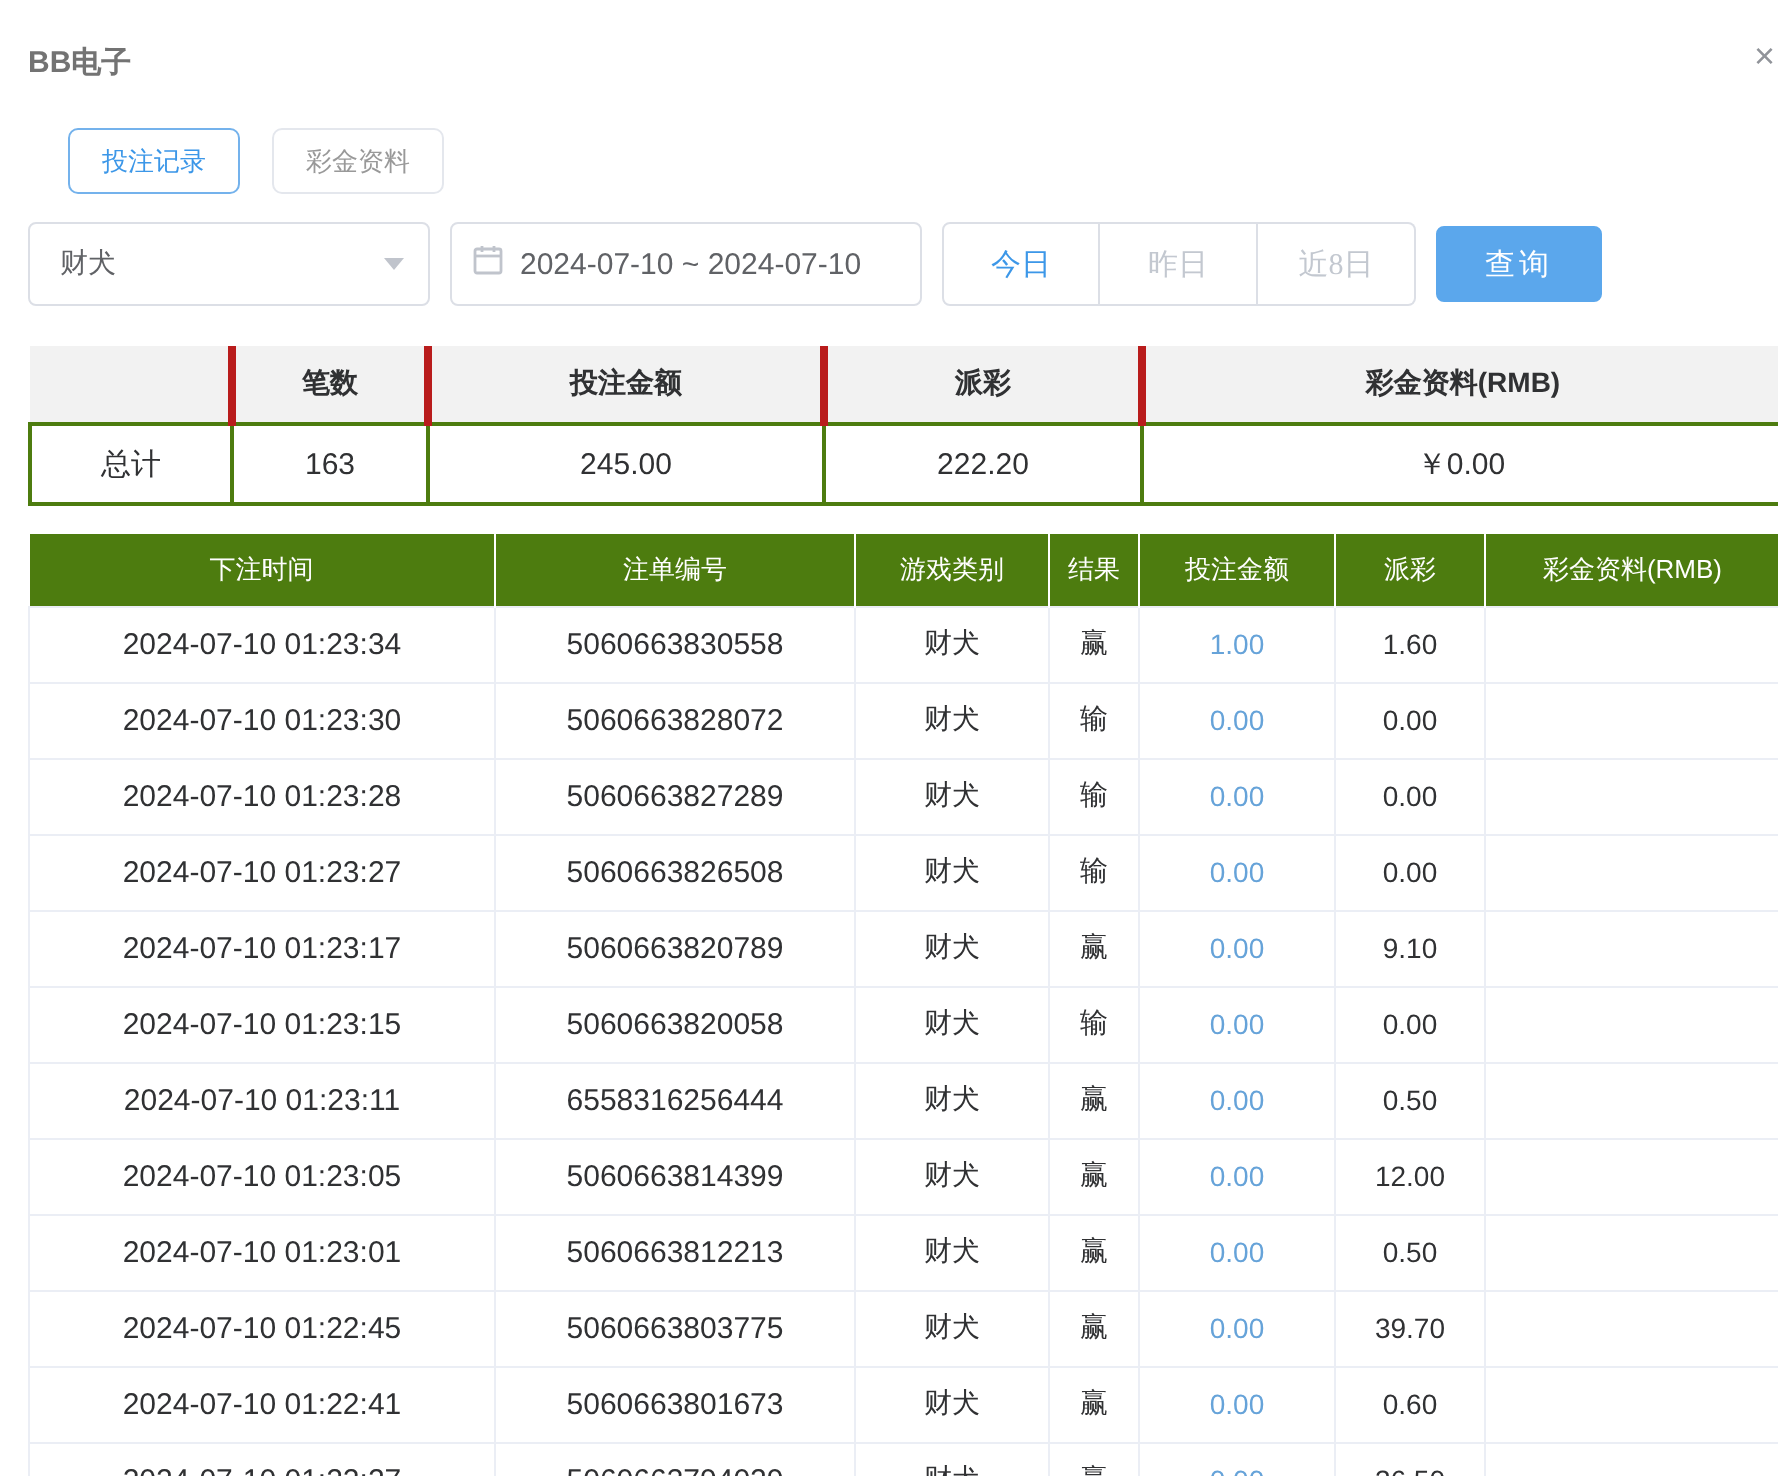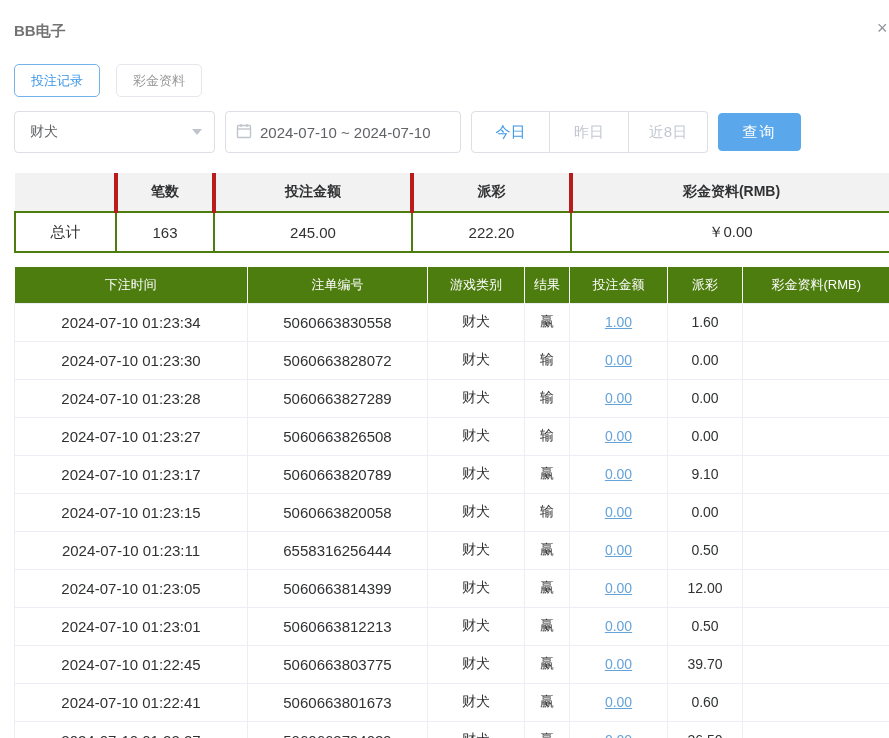--- a/index.html
+++ b/index.html
@@ -8,48 +8,48 @@
   .page { padding: 22px 0 0 14px; width: 889px; }
 
   
   .header-row { position: relative; height: 22px; margin-bottom: 20px; }
   .page-title { font-size: 15px; font-weight: bold; color: #737373; }
   .close { position: absolute; right: -6px; top: -4px; font-size: 18px; color: #909399; cursor: pointer; width: 18px; overflow: hidden; }
 
   
   .tabs { display: flex; gap: 16px; margin-bottom: 14px; }
   .tab { background: #fff; border: 1px solid #e4e7ed; border-radius: 5px; height: 33px; padding: 0 16px; font-size: 13px; color: #999999; cursor: pointer; font-family: inherit; }
-  .tab.active { border-color: #74b2ec; color: #3c97e8; }
+  .tab.active { border-color: #74b2ec; color: #3c97e8; margin-left: 20px; }
 
   
   .filters { display: flex; align-items: center; gap: 10px; margin-bottom: 20px; }
   .select { width: 201px; height: 42px; border: 1px solid #dcdfe6; border-radius: 4px; display: flex; align-items: center; padding: 0 12px 0 15px; font-size: 14px; color: #606266; cursor: pointer; justify-content: space-between; }
   .caret { width: 0; height: 0; border-left: 5px solid transparent; border-right: 5px solid transparent; border-top: 6px solid #c0c4cc; display: inline-block; }
   .date-input { width: 236px; height: 42px; border: 1px solid #dcdfe6; border-radius: 4px; display: flex; align-items: center; padding: 0 10px; gap: 8px; font-size: 15px; color: #606266; cursor: pointer; }
   .cal-icon { flex: 0 0 auto; }
   .btn-group { display: flex; }
-  .btn-group button { height: 42px; width: 79px; background: #fff; border: 1px solid #dcdfe6; border-left-width: 0; font-size: 15px; color: #c3c8d0; cursor: pointer; font-family: Liberation Sans, sans-serif; }
+  .btn-group button { height: 42px; width: 79px; background: #fff; border: 1px solid #dcdfe6; border-left-width: 0; font-size: 15px; color: #c3c8d0; cursor: pointer; font-family: Liberation Serif, serif; }
   .btn-group button:first-child { border-left-width: 1px; border-radius: 4px 0 0 4px; }
   .btn-group button:last-child { border-radius: 0 4px 4px 0; }
   .btn-group button.active { color: #3c97e8; }
   .search-btn { height: 38px; width: 83px; background: #5ba7ec; border: 1px solid #5ba7ec; border-radius: 4px; color: #ffffff; font-size: 15px; cursor: pointer; font-family: inherit; letter-spacing: 2px; }
 
   
   table { border-collapse: collapse; table-layout: fixed; width: 875px; }
   .summary { margin-bottom: 14px; }
   .summary th { background: #f2f2f2; height: 39px; font-size: 14px; font-weight: bold; color: #303133; text-align: center; border-right: 4px solid #b91c1c; }
   .summary th:last-child { border-right: none; }
   .summary td { height: 40px; font-size: 15px; color: #303133; text-align: center; background: #fff; border: 2px solid #4d7c0f; }
 
   
   .main thead th { background: #4d7c0f; color: #ffffff; font-size: 13px; font-weight: normal; height: 36px; text-align: center; border-right: 1px solid #ffffff; }
   .main thead th:last-child { border-right: none; }
   .main tbody td { height: 38px; font-size: 14px; color: #303133; text-align: center; border: 1px solid #ebeef5; background: #fff; }
   .main tbody td.col0, .main tbody td.col1 { font-size: 15px; }
-  a.link { color: #66a3d9; text-decoration: underline; cursor: pointer; }
+  a.link { color: #66a3d9; cursor: pointer; }
 </style>
 </head>
 <body>
 
 <div class="page">
 
   <div class="header-row">
     <div class="page-title">BB电子</div>
     <span class="close">×</span>
   </div>

